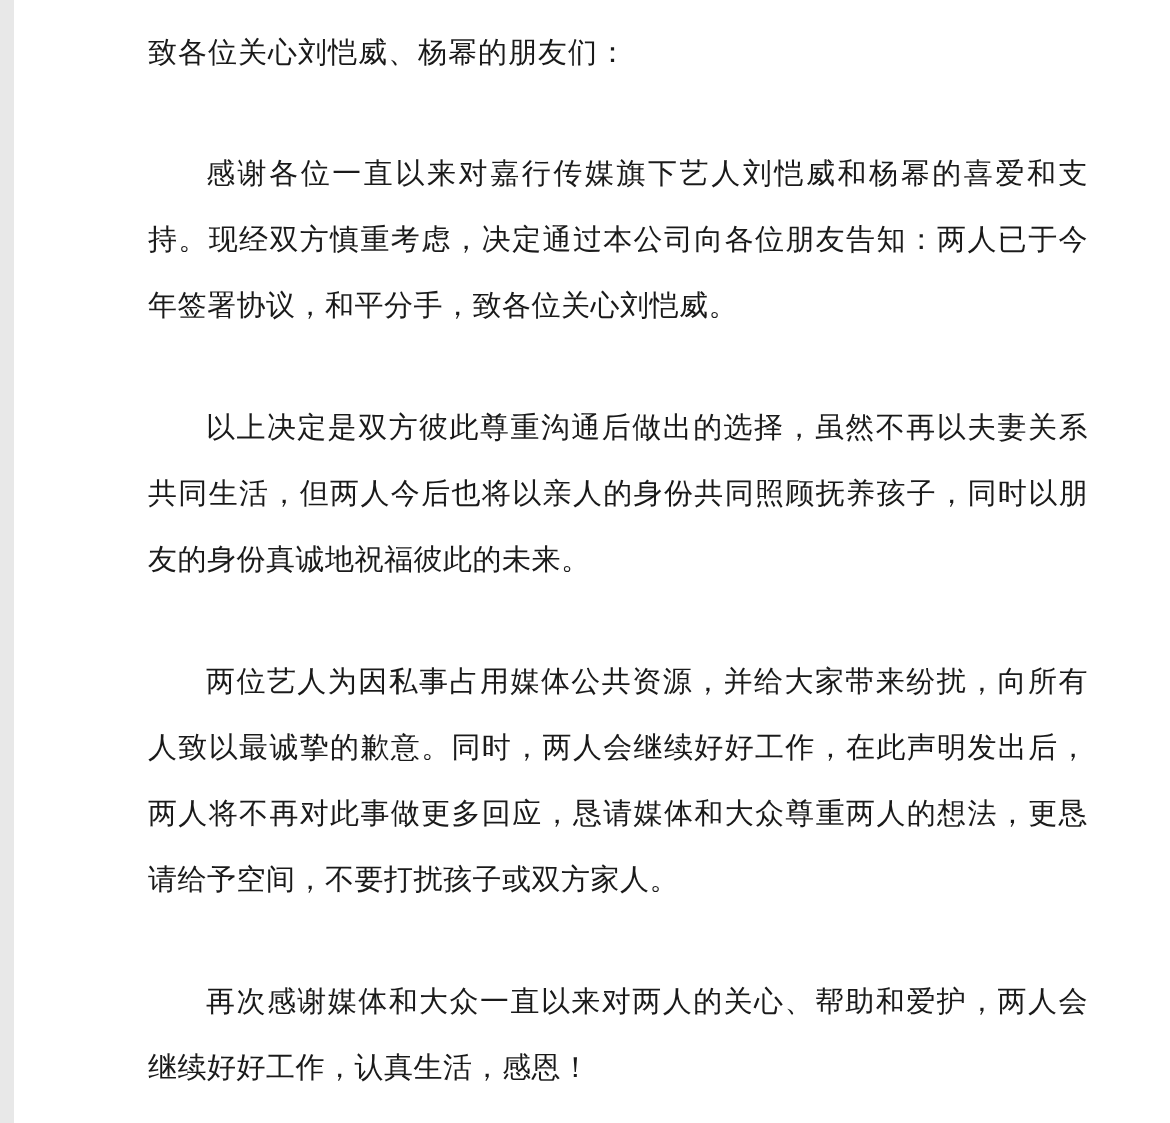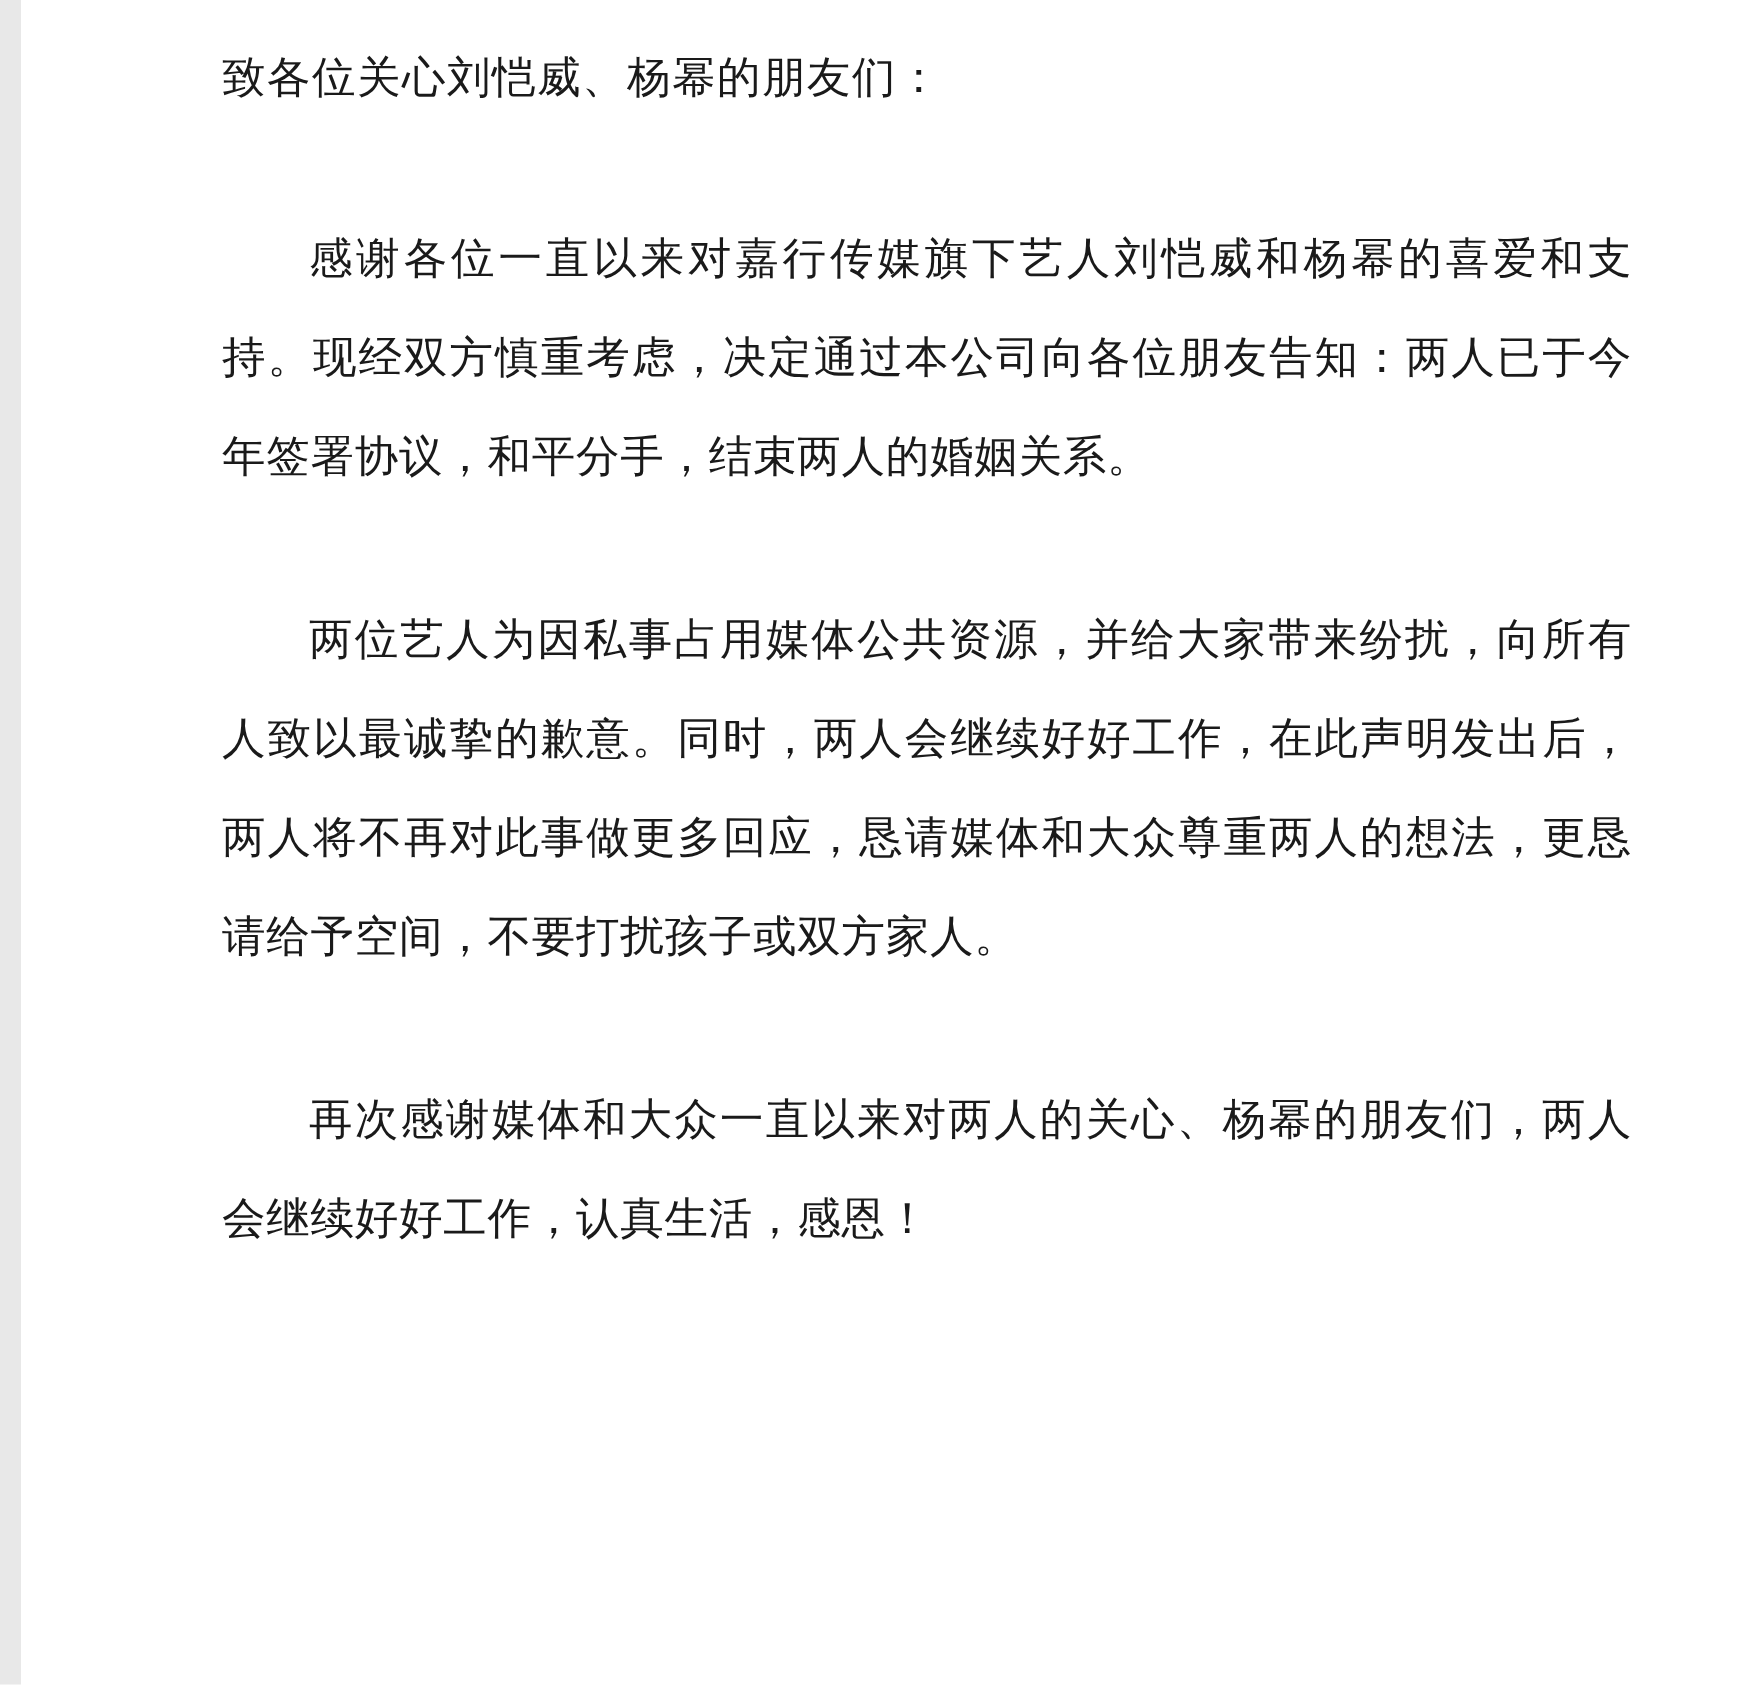--- a/index.html
+++ b/index.html
@@ -63,21 +63,22 @@
 <body>
 
 <div class="page">
 
   <div class="left-rule"></div>
 
   <div class="doc-body">
 
     <p class="salutation">致各位关心刘恺威、杨幂的朋友们：</p>
 
-    <p class="para">感谢各位一直以来对嘉行传媒旗下艺人刘恺威和杨幂的喜爱和支持。现经双方慎重考虑，决定通过本公司向各位朋友告知：两人已于今年签署协议，和平分手，结束两人的婚姻关系。</p>
+    <p class="para">感谢各位一直以来对嘉行传媒旗下艺人刘恺威和杨幂的喜爱和支持。现经双方慎重考虑，决定通过本公司向各位朋友告知：两人已于今年签署协议，和平分手，致各位关心刘恺威。</p>
 
+    <p class="para">以上决定是双方彼此尊重沟通后做出的选择，虽然不再以夫妻关系共同生活，但两人今后也将以亲人的身份共同照顾抚养孩子，同时以朋友的身份真诚地祝福彼此的未来。</p>
 
     <p class="para">两位艺人为因私事占用媒体公共资源，并给大家带来纷扰，向所有人致以最诚挚的歉意。同时，两人会继续好好工作，在此声明发出后，两人将不再对此事做更多回应，恳请媒体和大众尊重两人的想法，更恳请给予空间，不要打扰孩子或双方家人。</p>
 
-    <p class="para">再次感谢媒体和大众一直以来对两人的关心、杨幂的朋友们，两人会继续好好工作，认真生活，感恩！</p>
+    <p class="para">再次感谢媒体和大众一直以来对两人的关心、帮助和爱护，两人会继续好好工作，认真生活，感恩！</p>
 
   </div>
 </div>
 
 </body></html>

